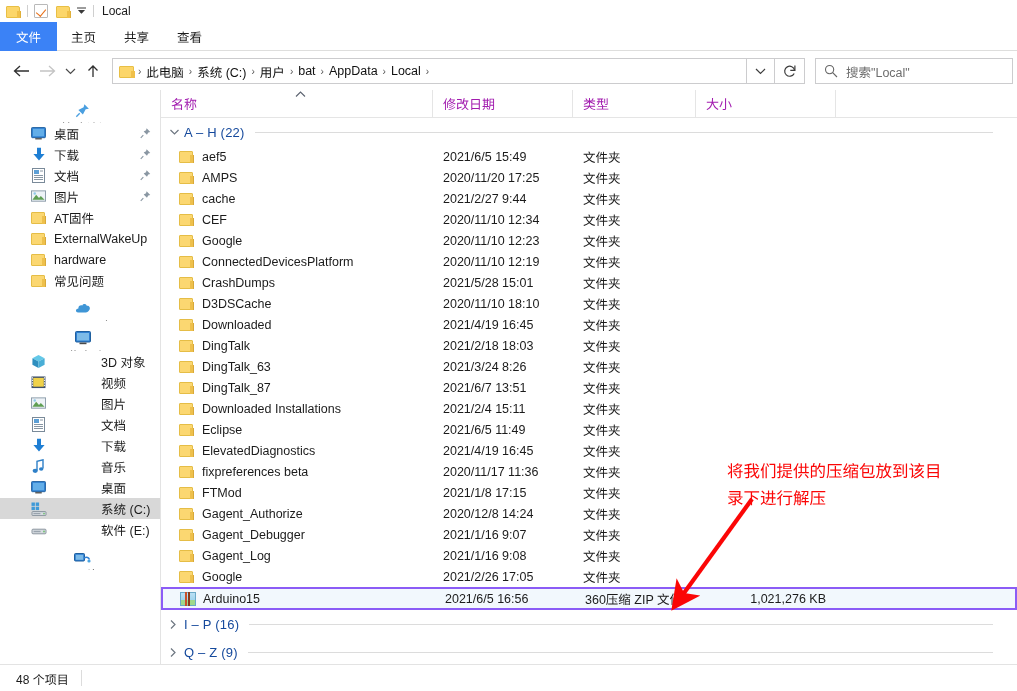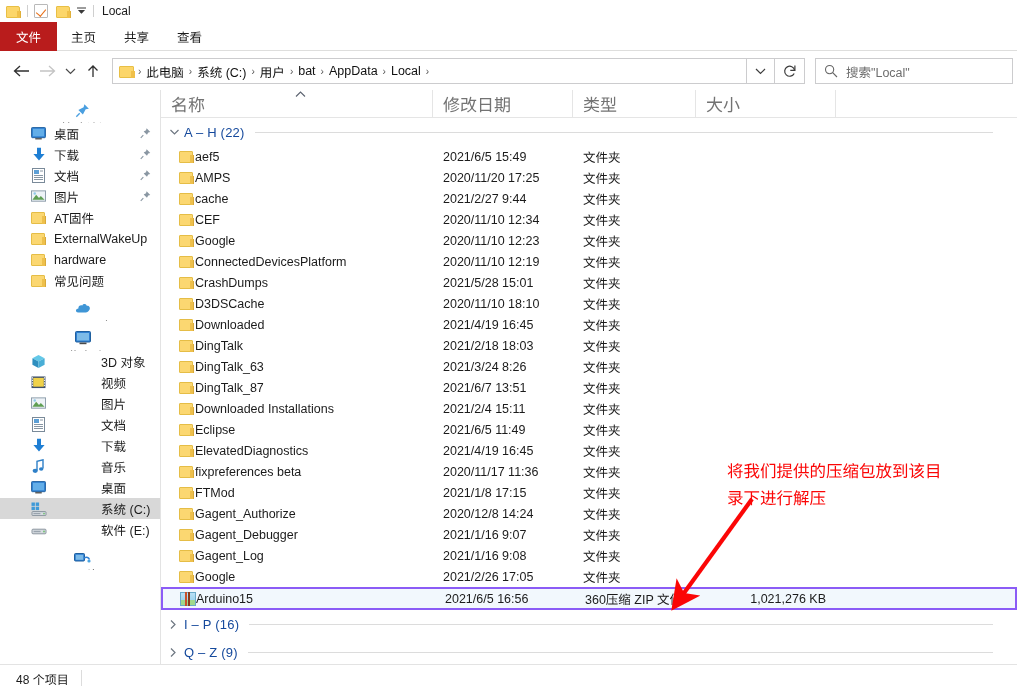--- a/index.html
+++ b/index.html
@@ -63,21 +63,21 @@
     background: #ffffff;
     display: flex; align-items: stretch;
     border-bottom: 1px solid #dededd;
   }
   .rb-tab {
     display: flex; align-items: center; justify-content: center;
     font-size: 12.5px; color: #1b1b1b;
     padding: 0 14px; height: 29px; white-space: nowrap;
   }
   .rb-tab.file {
-    background: #b91c1c; color: #ffffff; padding: 0 16px; font-weight: normal;
+    background: #3b82f6; color: #ffffff; padding: 0 16px; font-weight: normal;
   }
 
   
   .addrrow {
     position: absolute; left: 0; top: 52px; width: 1017px; height: 38px;
     display: flex; align-items: center; background: #ffffff;
   }
   .navbtn {
     width: 26px; height: 26px; display: flex; align-items: center; justify-content: center;
     color: #5a5a5a; flex: 0 0 auto;
@@ -173,21 +173,21 @@
   
   .filelist {
     flex: 1; height: 574px; position: relative; background: #ffffff;
     overflow: hidden;
   }
   .colheader {
     height: 28px; display: flex; align-items: center;
     border-bottom: 1px solid #e5e5e5; position: relative;
   }
   .col {
-    font-size: 17px; color: #737373; height: 28px;
+    font-size: 13px; color: #a21caf; height: 28px;
     display: flex; align-items: center; padding-left: 10px;
     border-right: 1px solid #e5e5e5; position: relative;
     white-space: nowrap;
   }
   .col.name { width: 272px; }
   .col.date { width: 140px; }
   .col.type { width: 123px; }
   .col.size { width: 140px; }
   .sortcaret {
     position: absolute; left: 134px; top: 1px;
@@ -209,21 +209,21 @@
   }
 
   .row {
     height: 21px; display: flex; align-items: center;
     font-size: 12.5px; color: #1b1b1b; position: relative;
   }
   .row .cell { white-space: nowrap; overflow: hidden; }
   .row .c-name {
     width: 272px; display: flex; align-items: center; padding-left: 18px;
   }
-  .row .c-name .nm { }
+  .row .c-name .nm { margin-left: 7px; }
   .row .c-date { width: 140px; padding-left: 10px; color: #1b1b1b; }
   .row .c-type { width: 123px; padding-left: 10px; color: #1b1b1b; }
   .row .c-size {
     width: 140px; padding-right: 12px; color: #1b1b1b; text-align: right;
   }
   .row.selected {
     background: #f2f8fd;
     border: 2px solid #8b5cf6;
     height: 23px;
   }

